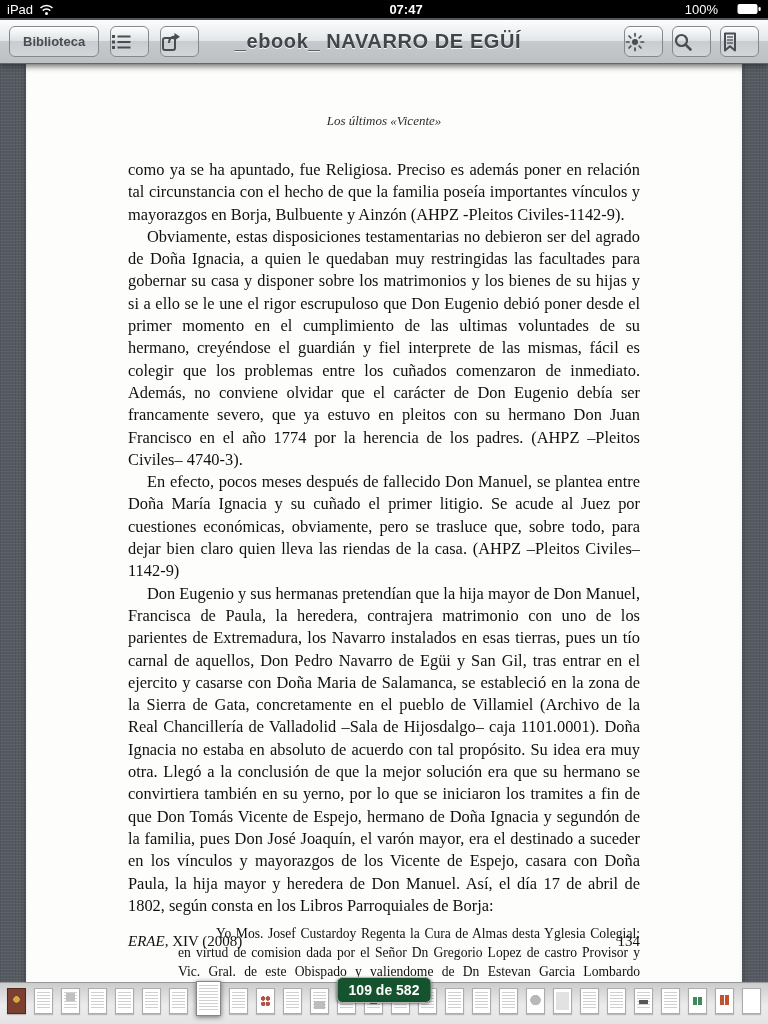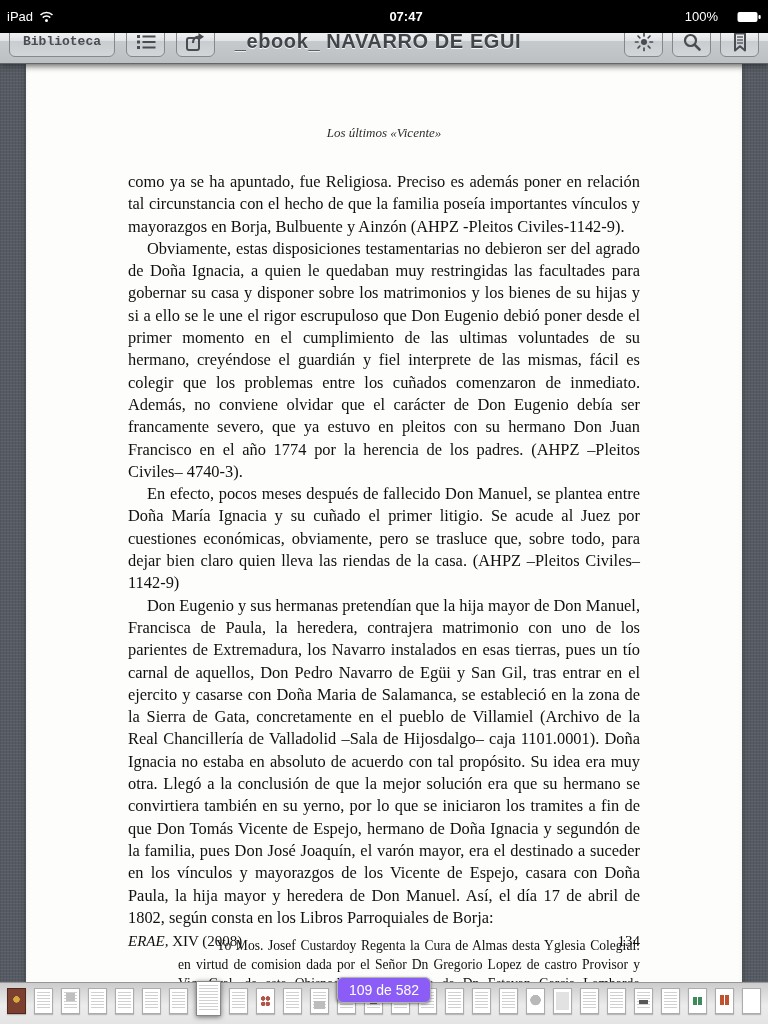--- a/index.html
+++ b/index.html
@@ -3,40 +3,40 @@
 <meta charset="utf-8">
 <style>
   html,body{margin:0;padding:0;}
   body{
     width:768px;height:1024px;position:relative;overflow:hidden;
     font-family:"Liberation Sans",sans-serif;
     background:#565b63;
   }
   
   .status-bar{
-    position:absolute;top:0;left:0;right:0;height:33px;background:#000;
+    position:absolute;top:0;left:0;right:0;height:18px;background:#000;
     color:#fff;display:flex;align-items:center;padding:0 7px;font-size:13px;z-index:20;
   }
   .sb-left{display:flex;align-items:center;gap:6px;z-index:2;}
   .sb-time{position:absolute;left:0;right:0;text-align:center;font-weight:bold;margin-left:44px;}
   .sb-right{margin-left:auto;display:flex;align-items:center;gap:19px;z-index:2;}
   
   .toolbar{
     position:absolute;top:20px;left:0;right:0;height:43px;
     background:linear-gradient(#fdfdfd,#e2e5e7 49%,#c6cacd 50%,#bcc0c3);
     border-bottom:1px solid #63676b;
     box-shadow:0 2px 6px rgba(0,0,0,.4);
     display:flex;align-items:center;padding:0 9px;z-index:10;
   }
   .tb-btn{
     height:29px;border:1px solid #84888c;border-radius:6px;
     background:linear-gradient(#fefefe,#dde0e3 49%,#c9cdd0 50%,#d3d6d9);
     box-shadow:inset 0 1px 0 rgba(255,255,255,.9);
-    display:flex;align-items:center;justify-content:center;
-    color:#494d52;font-weight:bold;font-size:13px;padding:0 13px;margin-right:11px;flex:none;font-family:Liberation Mono, monospace;
+    display:flex;align-items:center;
+    color:#494d52;font-weight:bold;font-size:13px;padding:0 13px;margin-right:11px;flex:none;
   }
   .tb-btn.icon{width:37px;padding:0;}
   .tb-right{margin-left:auto;display:flex;}
   .tb-right .tb-btn{margin-right:0;margin-left:9px;}
   .tb-title{
     position:absolute;left:108px;right:120px;text-align:center;
     font-size:20px;font-weight:bold;color:#41454a;letter-spacing:.6px;
     text-shadow:0 1px 0 rgba(255,255,255,.85);pointer-events:none;white-space:nowrap;
     overflow:hidden;
   }
@@ -51,42 +51,42 @@
   }
   
   .page{
     position:absolute;top:63px;left:26px;right:26px;bottom:36px;
     background:#fdfdfb;
     box-shadow:inset 0 7px 8px -6px rgba(0,0,0,.45), 0 0 6px rgba(0,0,0,.3);
   }
   .page-inner{position:absolute;inset:0;padding:46px 102px 0;}
   .running-header{
     text-align:center;font-family:"Liberation Serif",serif;font-style:italic;
-    font-size:13px;color:#2d2d2d;margin:16px 0 30px;
+    font-size:13px;color:#2d2d2d;margin:4px 0 30px;
   }
   .body-text{
     font-family:"Liberation Serif",serif;font-size:16.4px;line-height:22.3px;
     color:#101010;text-align:justify;
   }
   .para{margin:0;}
   .para.ind{text-indent:19px;}
   .quote{
     font-family:"Liberation Serif",serif;font-size:13.6px;line-height:19px;
     color:#101010;text-align:justify;margin:7px 0 0 50px;text-indent:38px;
   }
   .page-footer{
     position:absolute;left:102px;right:102px;bottom:38px;
     display:flex;justify-content:space-between;
     font-family:"Liberation Serif",serif;font-size:15px;color:#101010;
   }
   .journal-italic{font-style:italic;}
   .position-pill{
     position:absolute;left:50%;transform:translateX(-50%);bottom:21px;
-    background:#8b5cf6;border:1px solid #b3b3b3;border-radius:6px;
-    color:#fff;font-weight:normal;font-size:14px;padding:4px 11px;
+    background:#14532d;border:1px solid #b3b3b3;border-radius:6px;
+    color:#fff;font-weight:bold;font-size:14px;padding:4px 11px;
     box-shadow:0 1px 3px rgba(0,0,0,.5);white-space:nowrap;z-index:6;
   }
   
   .thumb-strip{
     position:absolute;left:0;right:0;bottom:0;height:36px;
     background:linear-gradient(#cccccc,#ececec 55%,#e4e4e4);
     border-top:1px solid #979797;
     display:flex;align-items:flex-start;justify-content:space-between;
     padding:5px 7px 0;z-index:5;
   }

